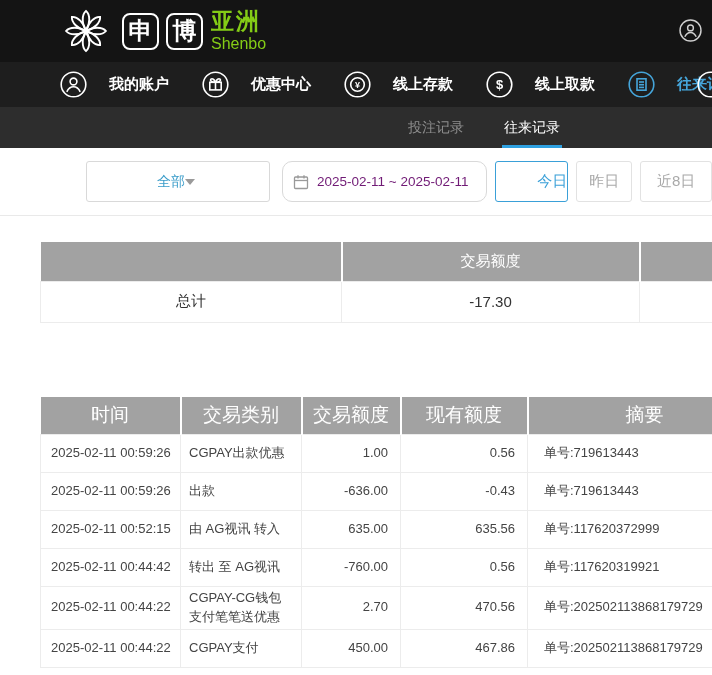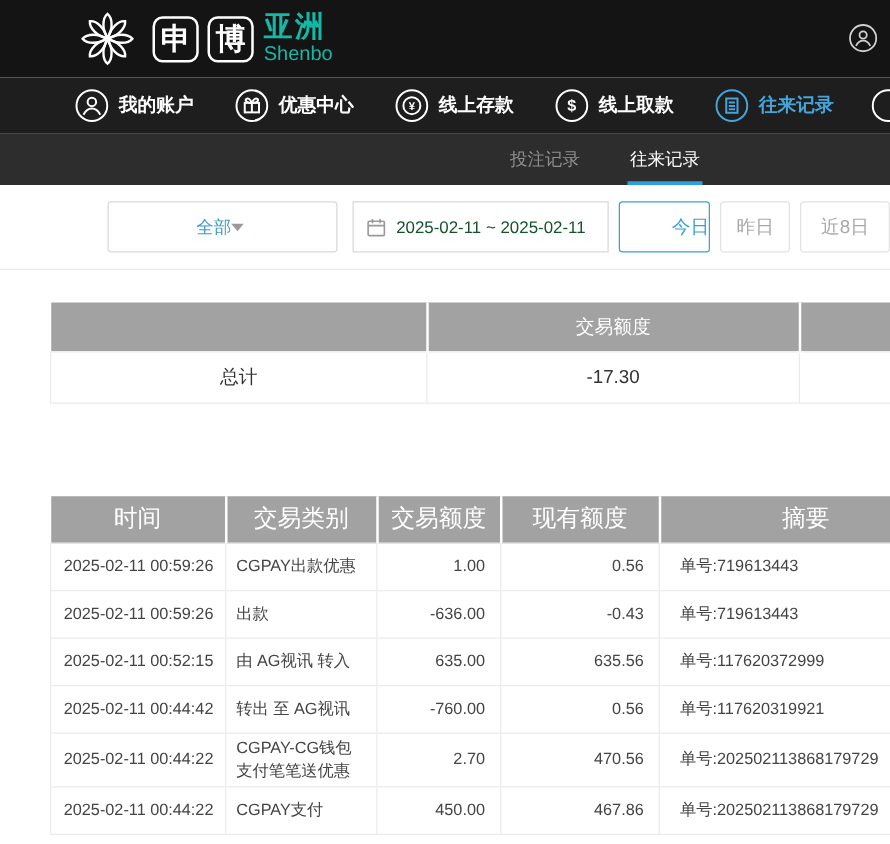--- a/index.html
+++ b/index.html
@@ -6,51 +6,51 @@
   html,body { width:712px; height:675px; overflow:hidden; background:#fff;
               font-family:"Liberation Sans","DejaVu Sans",sans-serif; }
 
   
   .topbar { height:62px; background:#141414; display:flex; align-items:center; position:relative; }
   .logo { display:flex; align-items:center; margin-left:60px; cursor:pointer; }
   .logo-flower { display:flex; margin-right:10px; }
   .logo-chars { display:flex; gap:7px; }
   .logo-char { width:37px; height:37px; border:2.5px solid #fff; border-radius:8px; color:#fff;
                font-size:24px; font-weight:bold; display:flex; align-items:center; justify-content:center; }
-  .logo-region { color:#14b8a6; margin-left:8px; }
+  .logo-region { color:#84cc16; margin-left:8px; }
   .logo-region-main { font-size:23px; font-weight:bold; letter-spacing:2px; line-height:1.1; }
   .logo-region-sub { font-size:16px; text-align:right; }
   .topbar-user { position:absolute; right:10px; top:19px; color:#cfcfcf; cursor:pointer; }
 
   
   .mainnav { height:45px; background:#1e1e1e; display:flex; align-items:center; gap:33px;
              padding-left:60px; position:relative; }
-  .nav-item { display:flex; align-items:center; gap:8px; color:#fff; font-size:15px;
+  .nav-item { display:flex; align-items:center; gap:22px; color:#fff; font-size:15px;
               font-weight:bold; cursor:pointer; white-space:nowrap; }
   .nav-item.active { color:#45a5da; }
   .nav-icon { display:flex; }
   .nav-partial { position:absolute; left:697px; top:9px; color:#fff; }
 
   
   .subnav { height:41px; background:#2d2d2d; display:flex; justify-content:center; }
   .subnav-inner { display:flex; gap:36px; margin-left:256px; }
   .subnav-item { display:flex; align-items:center; font-size:14px; color:#8f8f8f;
                  border-bottom:3px solid transparent; padding:3px 2px 0 2px; cursor:pointer; }
   .subnav-item.active { color:#fff; border-bottom-color:#2ea0e0; }
 
   
   .filters { display:flex; align-items:center; margin:13px 0 0 40px; height:41px; }
   .select { width:203px; height:41px; border:1px solid #d9d9d9; border-radius:3px; background:#fff;
             display:flex; align-items:center; justify-content:center; padding:0 11px 0 7px; cursor:pointer;margin-left:46px; }
   .select-value { color:#3a9cc9; font-size:14px; }
   .select-caret { width:0; height:0; border-left:5px solid transparent; border-right:5px solid transparent;
                   border-top:6px solid #9a9a9a; }
-  .datebox { width:226px; height:41px; border:1px solid #d9d9d9; border-radius:0; background:#fff;
+  .datebox { width:226px; height:41px; border:1px solid #d9d9d9; border-radius:10px; background:#fff;
              display:flex; align-items:center; gap:8px; padding:0 10px; margin-left:12px;
-             color:#14532d; font-size:13.5px; cursor:pointer; white-space:nowrap; }
+             color:#701a75; font-size:13.5px; cursor:pointer; white-space:nowrap; }
   .qbtn { height:41px; border:1px solid #e2e2e2; background:#fff; color:#a9a9a9; font-size:15px;
           border-radius:3px; margin-left:8px; cursor:pointer; font-family:inherit; }
   .qbtn.active { border-color:#3aa0d8; color:#3aa0d8; }
   .qbtn.w-today { width:82px;text-align:right; }
   .qbtn.w-yday { width:62px; }
   .qbtn.w-8day { width:80px; }
 
   .divider { height:1px; background:#e9e9e9; margin-top:13px; }
 
   

